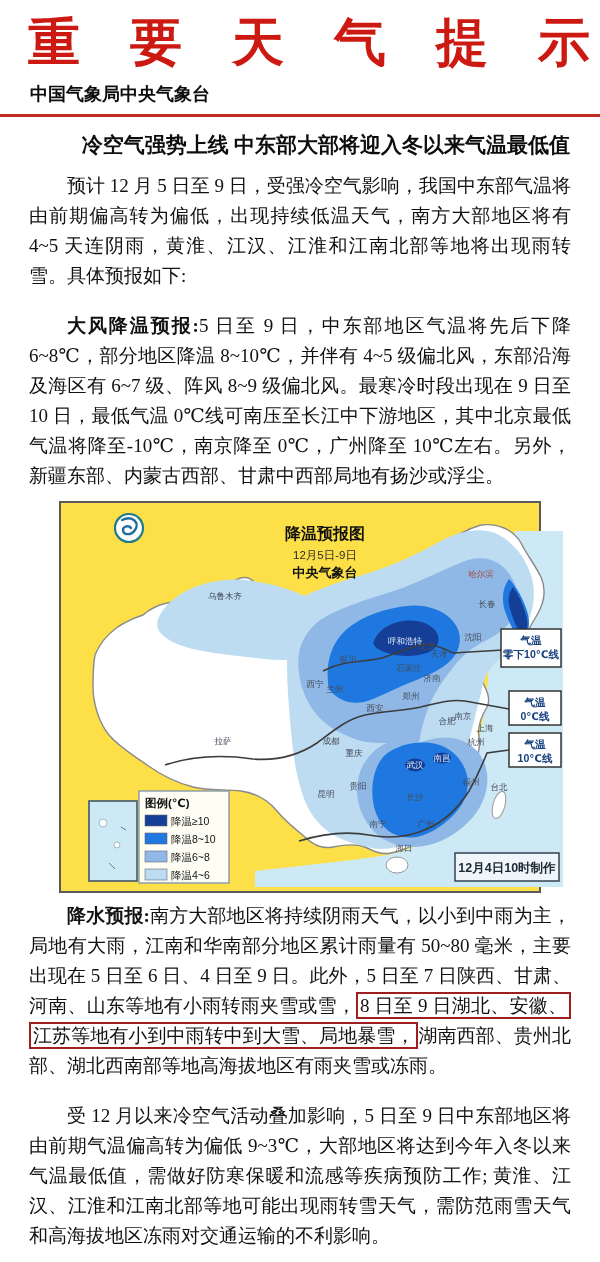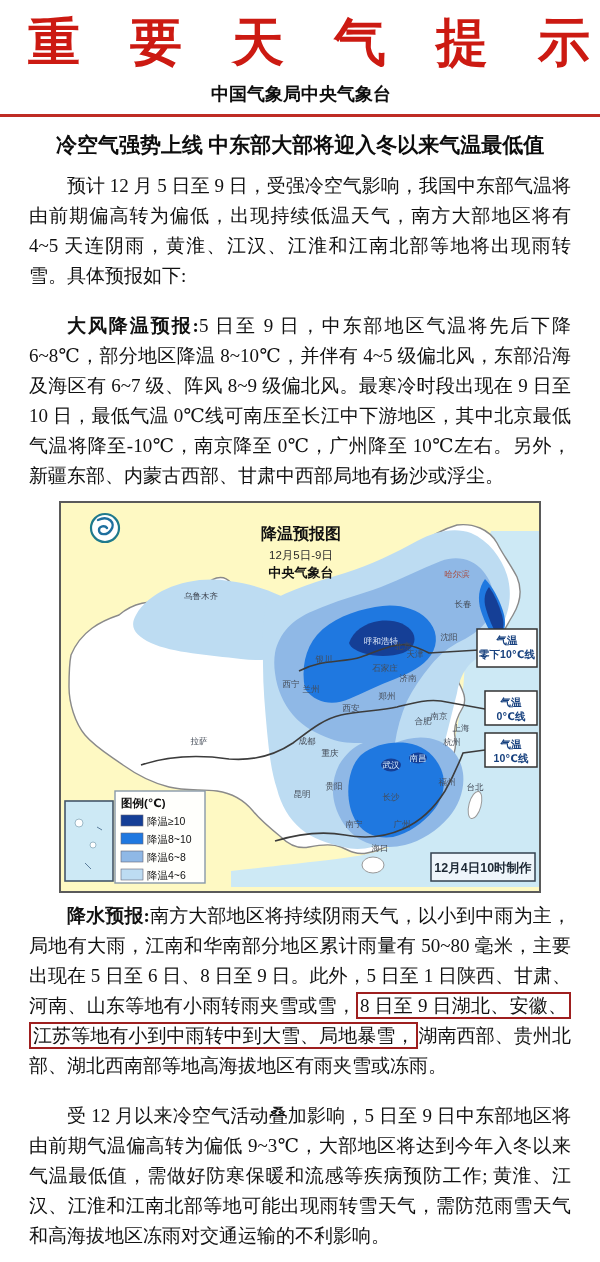--- a/index.html
+++ b/index.html
@@ -14,44 +14,45 @@
     font-family:"Liberation Serif","DejaVu Serif",serif;
     color:#151515;
   }
   .big-title{
     padding:14px 0 0 28px;
     font-size:52px;line-height:1.12;font-weight:bold;
     color:var(--header-red);
     letter-spacing:50px;white-space:nowrap;
   }
   .subheader{
-    display:flex;justify-content:center;align-items:baseline;
+    display:flex;justify-content:space-between;align-items:baseline;
     margin:10px 28px 0 30px;
     font-size:18px;font-weight:bold;color:#0d0d0d;font-family:Liberation Mono, monospace;
   }
   .red-rule{margin-top:8px;height:3px;background:var(--rule-red);}
   .headline{
-    margin:14px 30px 12px;text-align:center;
+    margin:14px 30px 12px;text-align:right;
     font-size:21px;font-weight:bold;color:#0d0d0d;
   }
   .para{
     margin:20px 29px 0;
     font-size:19px;line-height:30px;
     text-align:justify;text-indent:2em;color:#111;
   }
   .para b{font-weight:bold;}
   .hl-box{
     border:2px solid var(--hl-red);
     padding:1px 2px;
     -webkit-box-decoration-break:clone;box-decoration-break:clone;
   }
   .map-wrap{
     width:482px;margin:10px auto 0;
-    border:2px solid #5a5a5a;background:#fef9c3;
+    border:2px solid #5a5a5a;background:#fde047;
     position:relative;
+    padding-left:24px;
   }
   svg text{font-family:"Liberation Sans","DejaVu Sans",sans-serif;}
   .city{paint-order:stroke;}
 </style>
 </head>
 <body>
 
 <div class="big-title">重要天气提示</div>
 
 <div class="subheader">
@@ -175,15 +176,15 @@
         <text x="241" y="294" text-anchor="middle" font-size="8.5" fill="#454c58" class="city">昆明</text>
         <text x="386" y="282" text-anchor="middle" font-size="8.5" fill="#454c58" class="city">福州</text>
         <text x="414" y="287" text-anchor="middle" font-size="8.5" fill="#454c58" class="city">台北</text>
         <text x="341" y="324" text-anchor="middle" font-size="8.5" fill="#454c58" class="city">广州</text>
         <text x="293" y="324" text-anchor="middle" font-size="8.5" fill="#454c58" class="city">南宁</text>
         <text x="319" y="348" text-anchor="middle" font-size="8.5" fill="#454c58" class="city">海口</text>
       </g>
 </svg>
 </div>
 
-<p class="para" style="margin-top:8px"><b>降水预报:</b><span>南方大部地区将持续阴雨天气，以小到中雨为主，局地有大雨，江南和华南部分地区累计雨量有 50~80 毫米，主要出现在 5 日至 6 日、8 日至 9 日。此外，5 日至 1 日陕西、甘肃、河南、山东等地有小雨转雨夹雪或雪，</span><span class="hl-box">8 日至 9 日湖北、安徽、江苏等地有小到中雨转中到大雪、局地暴雪，</span><span>湖南西部、贵州北部、湖北西南部等地高海拔地区有雨夹雪或冻雨。</span></p>
+<p class="para" style="margin-top:8px"><b>降水预报:</b><span>南方大部地区将持续阴雨天气，以小到中雨为主，局地有大雨，江南和华南部分地区累计雨量有 50~80 毫米，主要出现在 5 日至 6 日、4 日至 9 日。此外，5 日至 7 日陕西、甘肃、河南、山东等地有小雨转雨夹雪或雪，</span><span class="hl-box">8 日至 9 日湖北、安徽、江苏等地有小到中雨转中到大雪、局地暴雪，</span><span>湖南西部、贵州北部、湖北西南部等地高海拔地区有雨夹雪或冻雨。</span></p>
 
 <p class="para"><span>受 12 月以来冷空气活动叠加影响，5 日至 9 日中东部地区将由前期气温偏高转为偏低 9~3℃，大部地区将达到今年入冬以来气温最低值，需做好防寒保暖和流感等疾病预防工作; 黄淮、江汉、江淮和江南北部等地可能出现雨转雪天气，需防范雨雪天气和高海拔地区冻雨对交通运输的不利影响。</span></p>
 
 </body></html>

